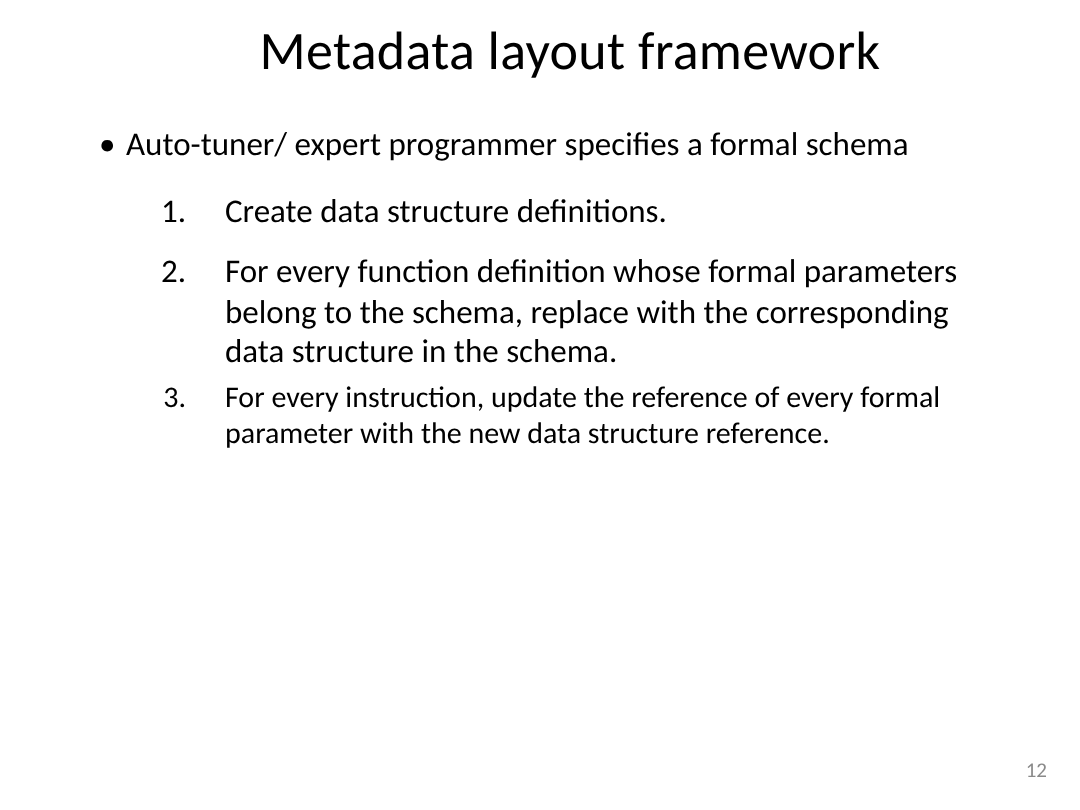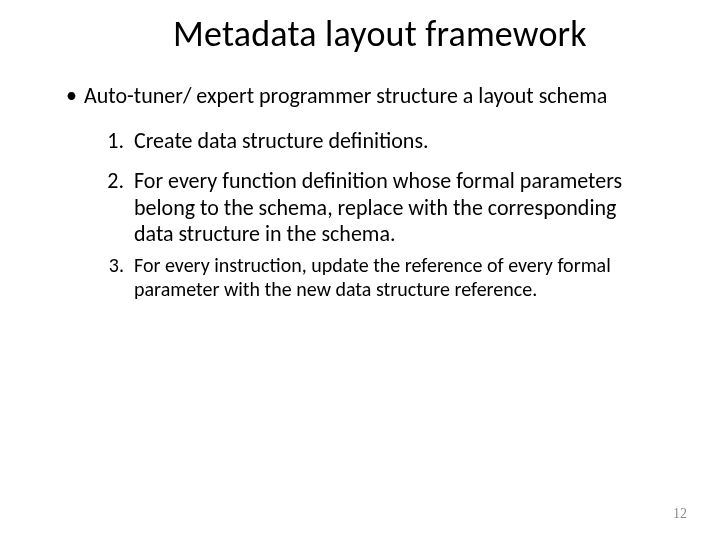--- a/index.html
+++ b/index.html
@@ -63,49 +63,49 @@
   .num-marker {
     width: 34px;
     flex: 0 0 34px;
     text-align: right;
     padding-right: 10px;
     box-sizing: border-box;
   }
   .num-text {
     flex: 1;
     padding-right: 30px;
+    margin-left: 16px;
   }
   .item3 .num-marker,
   .item3 .num-text {
     font-size: 20px;
     line-height: 1.2;
   }
   .page-number {
     position: absolute;
-    right: 33px;
+    right: 22px;
     bottom: 18px;
     font-size: 14px;
     color: #8a8a8a;
-    font-family: Liberation Serif, serif;
   }
 </style>
 </head>
 <body>
 
 <div class="slide">
 
   <div class="title">
     <span>Metadata layout framework</span><br>
   </div>
 
   <div class="content">
 
     <div class="bullet-row">
       <div class="bullet-dot">•</div>
-      <div class="bullet-text">Auto-tuner/ expert programmer structure a layout schema</div>
+      <div class="bullet-text">Auto-tuner/ expert programmer specifies a formal schema</div>
     </div>
 
     <div class="numlist">
 
       <div class="num-row">
         <div class="num-marker">1.</div>
         <div class="num-text">Create data structure definitions.</div>
       </div>
 
       <div class="num-row tight">

